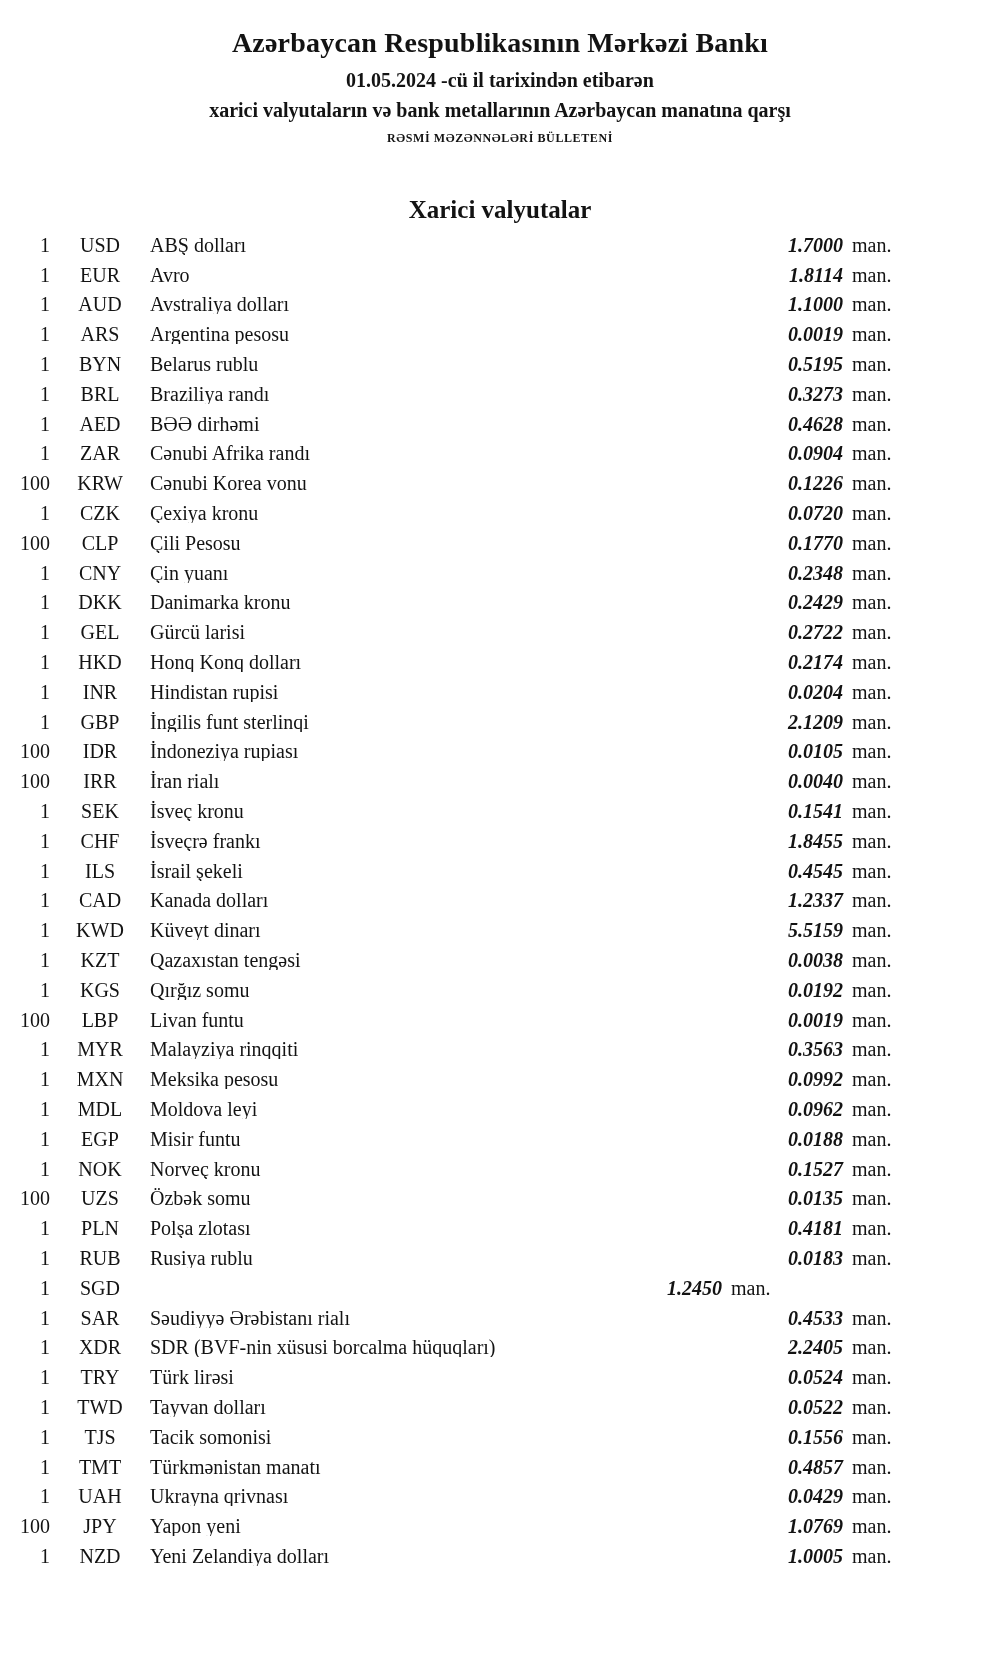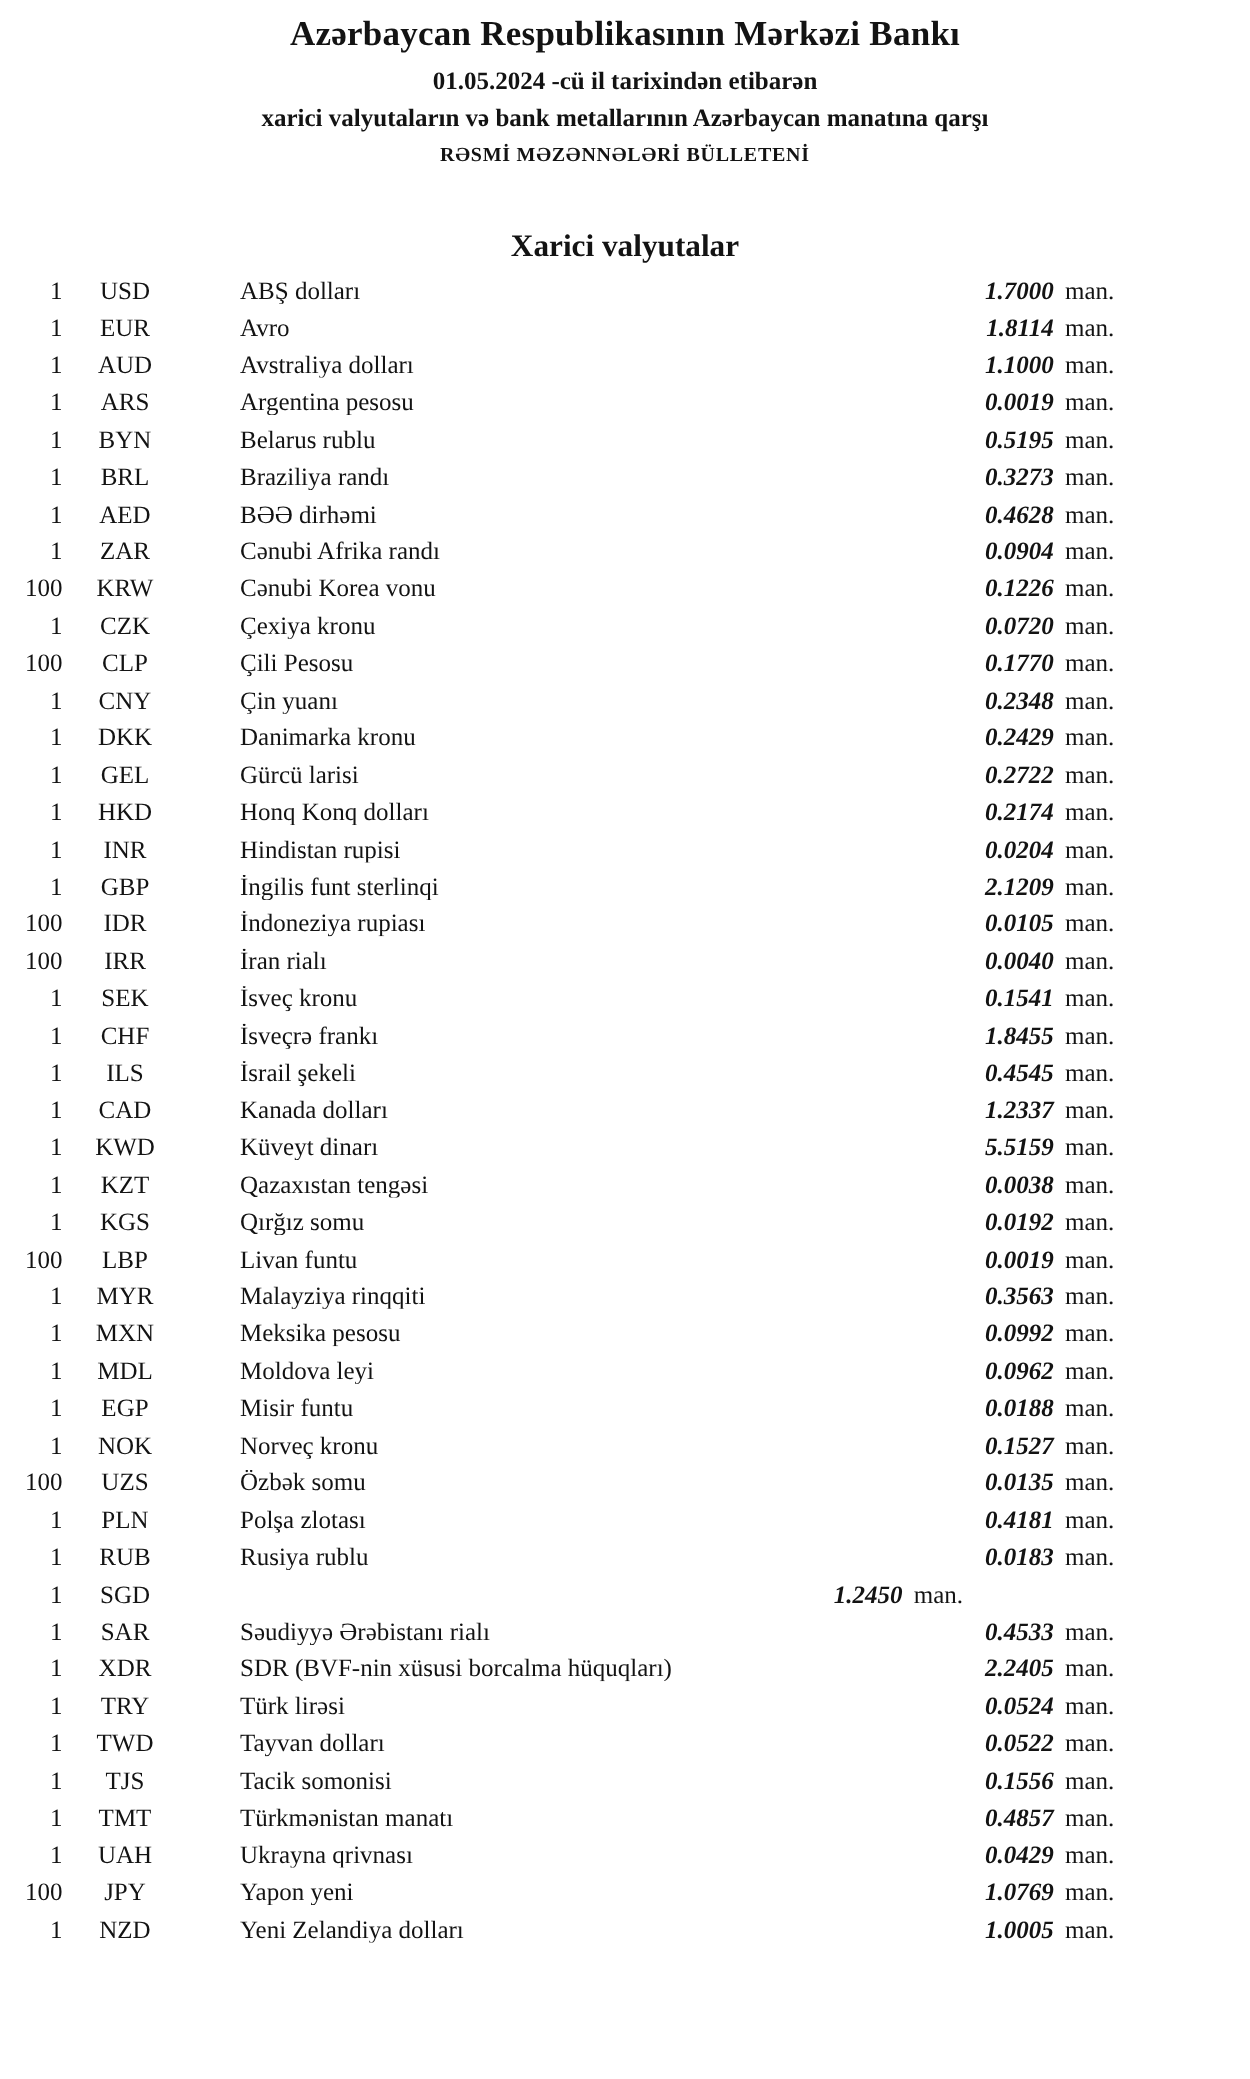--- a/index.html
+++ b/index.html
@@ -10,40 +10,40 @@
     font-family: "Liberation Serif", "DejaVu Serif", serif;
   }
   body {
     width: 1000px;
     height: 1663px;
     overflow: hidden;
   }
   .page {
     width: 1000px;
     box-sizing: border-box;
-    padding-top: 8px;
+    padding-top: 23px;
   }
   .header {
     width: 980px;
     margin: 0 auto;
     text-align: center;
   }
   .bank-name {
     font-size: 28px;
     font-weight: bold;
     margin: 4px 0 10px 0;
     letter-spacing: 0.2px;
   }
   .head-line {
     font-size: 20px;
     font-weight: bold;
     margin: 7px 0;
   }
   .bulletin-title {
-    font-size: 16px;
+    font-size: 12px;
     font-weight: bold;
     margin: 9px 0 0 0;
     letter-spacing: 0.6px;
   }
   .section-title {
     font-size: 25px;
     font-weight: bold;
     text-align: center;
     width: 980px;
     margin: 50px auto 6px auto;
@@ -66,21 +66,20 @@
     white-space: nowrap;
   }
   .row .code {
     text-align: center;
     white-space: nowrap;
   }
   .row .name {
     text-align: left;
     white-space: nowrap;
     overflow: hidden;
-    margin-left: 42px;
   }
   .row .rate {
     text-align: right;
     font-weight: bold;
     font-style: italic;
     white-space: nowrap;
   }
   .row .unit {
     text-align: left;
     white-space: nowrap;

